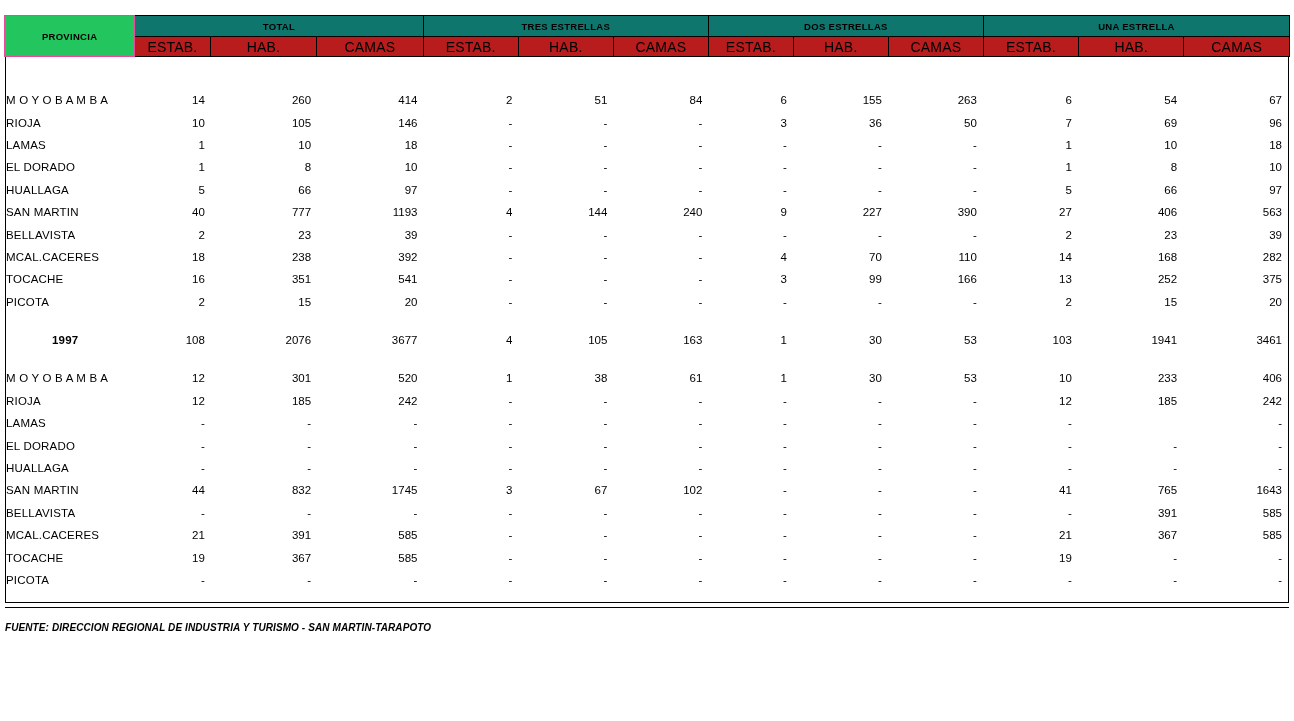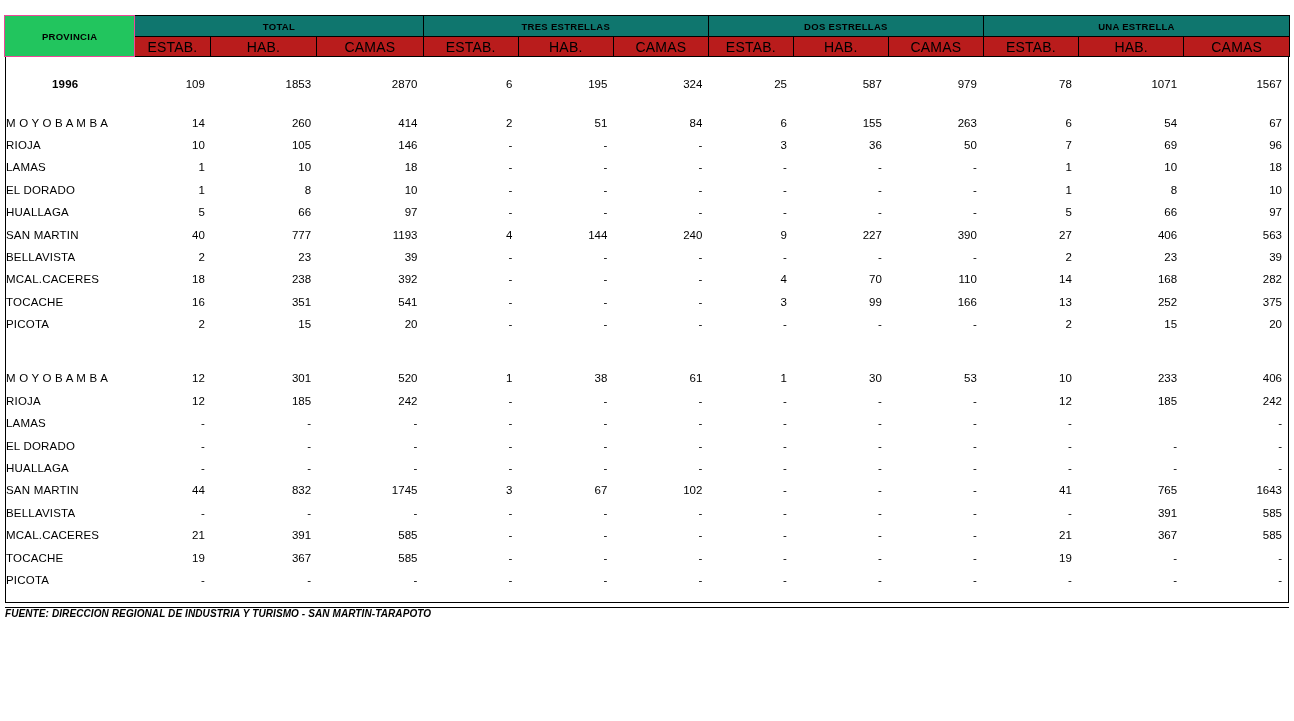--- a/index.html
+++ b/index.html
@@ -101,21 +101,21 @@
   tr.spacer td {
     height: 16px;
   }
   tr.spacer-sm td {
     height: 11px;
   }
   .footer {
     margin: 4px 0 0 5px;
     width: 1284px;
     border-top: 1px solid #000000;
-    padding-top: 0;
+    padding-top: 14px;
     font-size: 10px;
     font-style: italic;
     font-weight: bold;
     letter-spacing: 0.1px;
   }
 </style>
 </head>
 <body>
 
 <div id="page">
@@ -177,35 +177,20 @@
         <col style="width:92px">
         <col style="width:92px">
       <col style="width:92px">
         <col style="width:102px">
         <col style="width:102px">
     </colgroup>
     <tbody id="body-rows">
         <tr class="spacer">
           <td colspan="13"></td>
         </tr>
-        <tr>
-          <td class="lbl yr">1996</td>
-          <td class="num">109</td>
-          <td class="num">1853</td>
-          <td class="num">2870</td>
-          <td class="num">6</td>
-          <td class="num">195</td>
-          <td class="num">324</td>
-          <td class="num">25</td>
-          <td class="num">587</td>
-          <td class="num">979</td>
-          <td class="num">78</td>
-          <td class="num">1071</td>
-          <td class="num">1567</td>
-        </tr>
         <tr class="spacer">
           <td colspan="13"></td>
         </tr>
         <tr>
           <td class="lbl">M O Y O B A M B A</td>
           <td class="num">14</td>
           <td class="num">260</td>
           <td class="num">414</td>
           <td class="num">2</td>
           <td class="num">51</td>
@@ -348,20 +333,35 @@
           <td class="num">-</td>
           <td class="num">-</td>
           <td class="num">-</td>
           <td class="num">2</td>
           <td class="num">15</td>
           <td class="num">20</td>
         </tr>
         <tr class="spacer">
           <td colspan="13"></td>
         </tr>
+        <tr>
+          <td class="lbl yr">1997</td>
+          <td class="num">108</td>
+          <td class="num">2076</td>
+          <td class="num">3677</td>
+          <td class="num">4</td>
+          <td class="num">105</td>
+          <td class="num">163</td>
+          <td class="num">1</td>
+          <td class="num">30</td>
+          <td class="num">53</td>
+          <td class="num">103</td>
+          <td class="num">1941</td>
+          <td class="num">3461</td>
+        </tr>
         <tr class="spacer">
           <td colspan="13"></td>
         </tr>
         <tr>
           <td class="lbl">M O Y O B A M B A</td>
           <td class="num">12</td>
           <td class="num">301</td>
           <td class="num">520</td>
           <td class="num">1</td>
           <td class="num">38</td>

